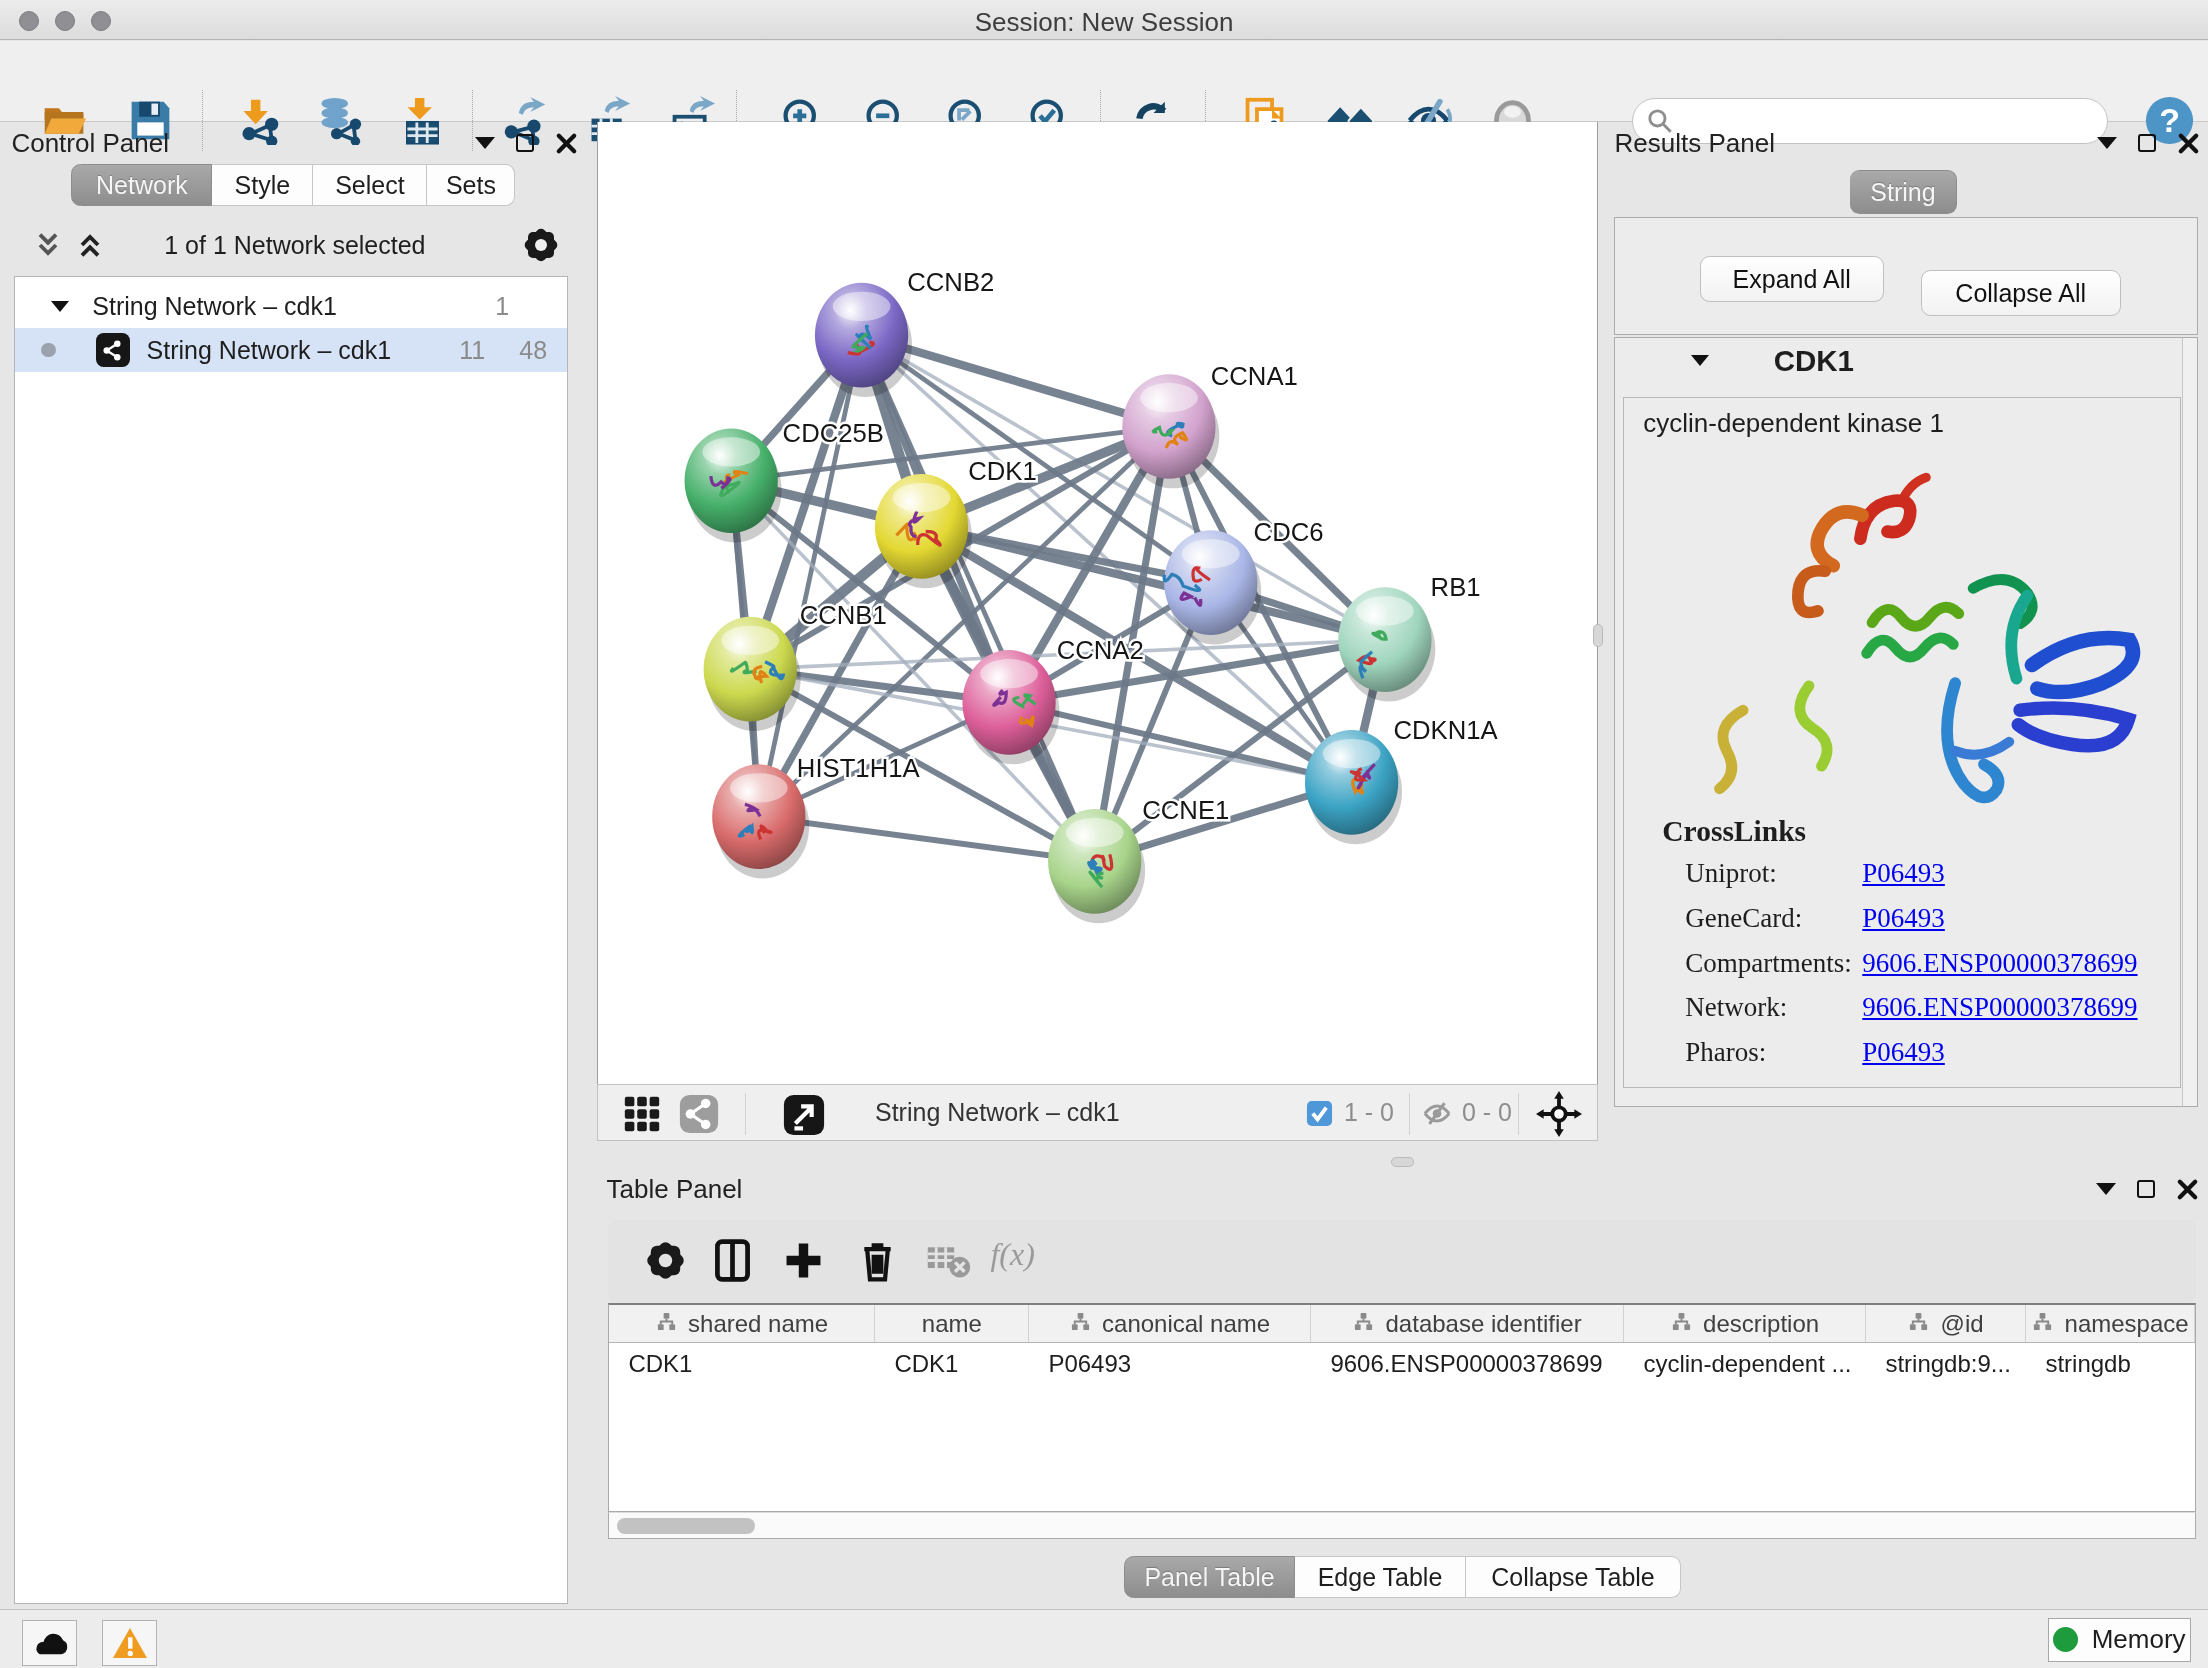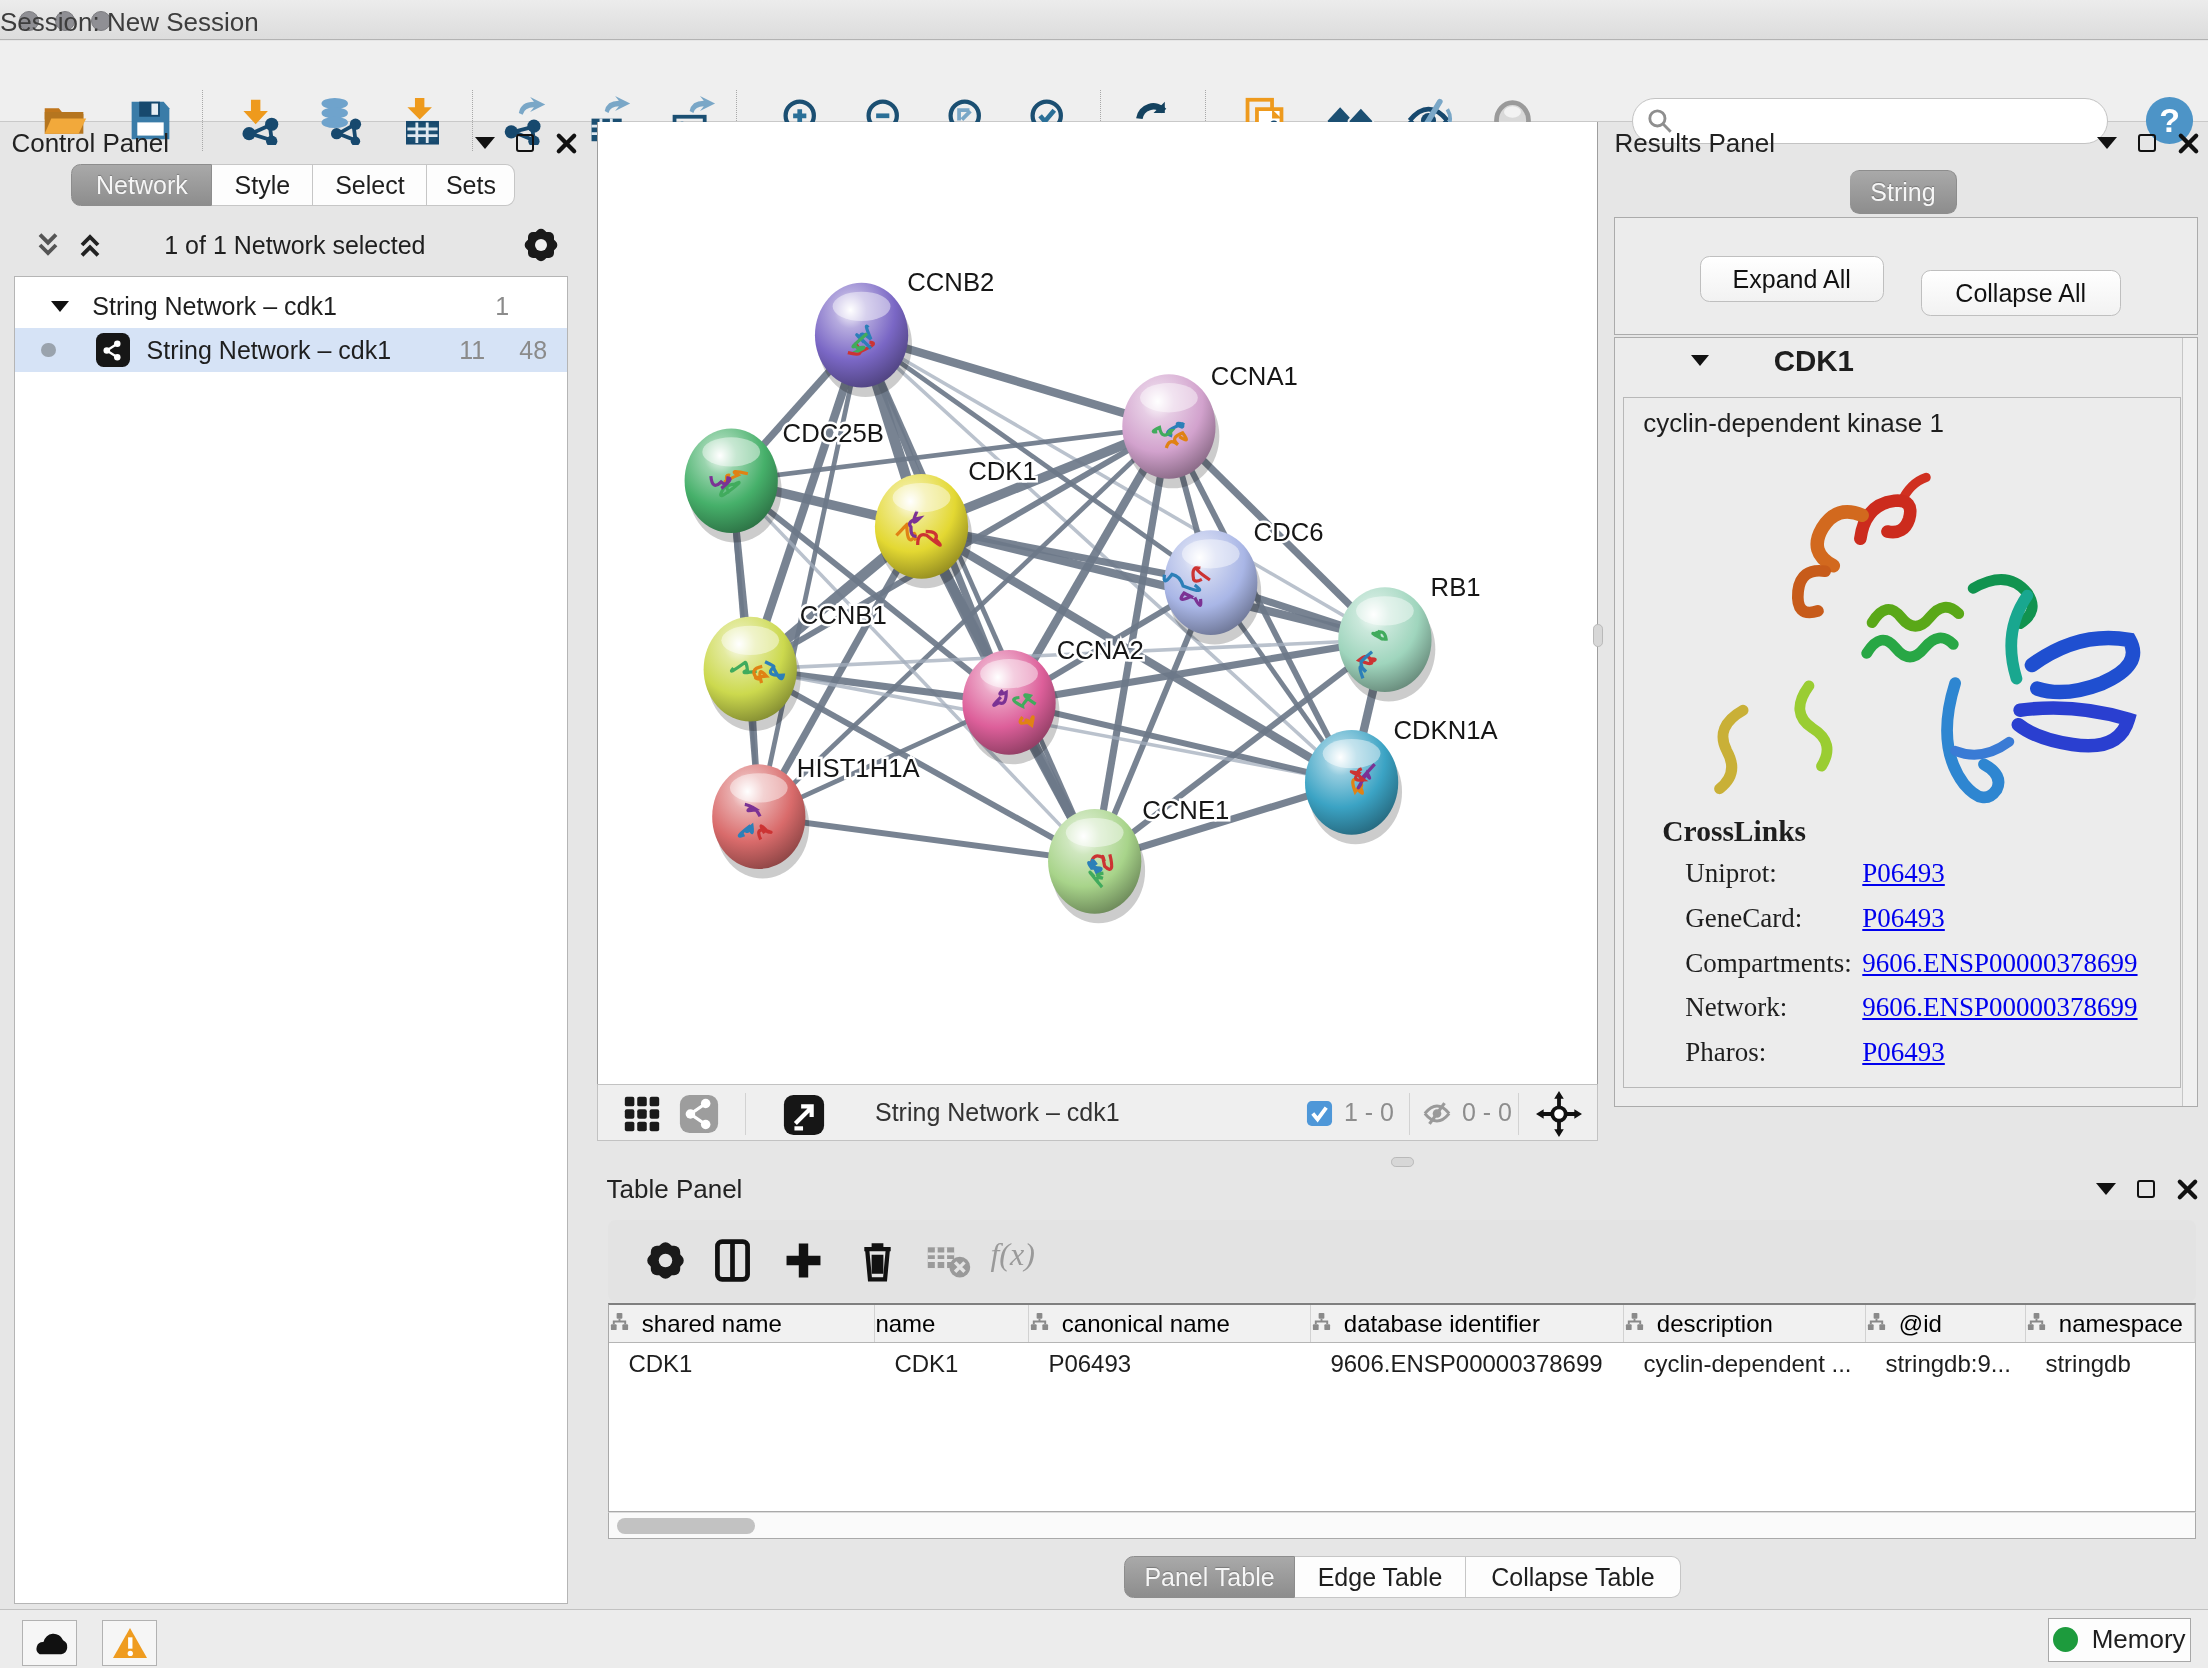--- a/index.html
+++ b/index.html
@@ -4,21 +4,21 @@
 <style>
   * { margin:0; padding:0; box-sizing:border-box; }
   html,body { width:2208px; height:1668px; overflow:hidden; }
   body { font-family:"Liberation Sans","DejaVu Sans",sans-serif; background:#e6e6e6; position:relative; color:#1e1e1e; }
 
   
   #titlebar { position:absolute; left:0; top:0; width:2208px; height:40px;
     background:linear-gradient(#ececec,#dcdcdc); border-bottom:1px solid #b3b3b3; }
   .traffic { position:absolute; left:19px; top:10.5px; display:flex; gap:16px; }
   .traffic span { width:20px; height:20px; border-radius:50%; background:#8f8f94; border:1px solid #7c7c80; }
-  #win-title { position:absolute; left:0; right:0; top:6.7px; text-align:left; font-size:26px; color:#3d3d3d; }
+  #win-title { position:absolute; left:0; right:0; top:6.7px; text-align:center; font-size:26px; color:#3d3d3d; }
 
   
   #toolbar { position:absolute; left:0; top:41px; width:2208px; height:81px; background:#efefef; border-bottom:1px solid #c9c9c9; }
   .tbi { position:absolute; top:55px; width:49px; height:49px; }
   .tbi svg { width:49px; height:49px; }
   .tsep { position:absolute; top:49px; height:61px; border-left:1.9px dotted #a8a8a8; }
   #search-wrap { position:absolute; left:1632px; top:57px; width:476px; height:46px; background:#fff; border:1px solid #c3c3c3; border-radius:23px; display:flex; align-items:center; padding-left:13.3px; }
   #search-wrap input { border:none; outline:none; font-size:24px; width:409px; background:transparent; font-family:inherit; }
 
   
@@ -62,21 +62,21 @@
   .serif { font-family:"Liberation Serif","DejaVu Serif",serif; }
   .xl-row { position:absolute; font-size:27px; }
   #rp-scroll-lane { position:absolute; right:0; top:0; width:15px; height:100%; background:#f0f0f0; border-left:1px solid #c6c6c6; }
 
   
   #table-panel { position:absolute; left:597px; top:1172px; width:1611px; height:445px; }
   #tp-toolbar { position:absolute; left:11.4px; top:48px; width:1588px; height:82px; background:#e3e3e3; border-radius:7.6px; }
   .tpi { position:absolute; top:16px; width:49px; height:49px; }
   #tbl { position:absolute; left:11.4px; top:131px; width:1588px; height:209px; background:#fff; border:1px solid #a9a9a9; border-top:2.9px solid #7f7f7f; }
   #tbl-head { display:flex; height:38px; background:#f1f1f1; border-bottom:1px solid #b5b5b5; }
-  .th { display:flex; align-items:center; gap:11.4px; font-size:24px; border-right:1px solid #d2d2d2; color:#000000; overflow:hidden; white-space:nowrap; }
+  .th { display:flex; align-items:center; justify-content:center; gap:11.4px; font-size:24px; border-right:1px solid #d2d2d2; color:#404040; overflow:hidden; white-space:nowrap; }
   #tbl-row { display:flex; height:42px; align-items:center; }
   .td { font-size:24px; padding-left:19px; overflow:hidden; white-space:nowrap; }
   .c0{width:266px}.c1{width:154px}.c2{width:282px}.c3{width:313px}.c4{width:242px}.c5{width:160px}.c6{width:169px}
   #hscroll { position:absolute; left:11.4px; top:340px; width:1588px; height:27px; background:#fafafa; border:1px solid #a9a9a9; border-top:1px solid #dcdcdc; }
   #hscroll .thumb { position:absolute; left:7.6px; top:4.8px; width:138px; height:16px; background:#c2c2c2; border-radius:8.6px; }
   #tp-tabs { position:absolute; left:527px; top:384px; }
 
   
   #statusbar { position:absolute; left:0; top:1609px; width:2208px; height:59px; background:#ececec; border-top:1px solid #c2c2c2; }
   .sq-btn { position:absolute; top:9.5px; width:55px; height:46px; background:#f6f6f6; border:1px solid #b2b2b2; display:flex; align-items:center; justify-content:center; }

